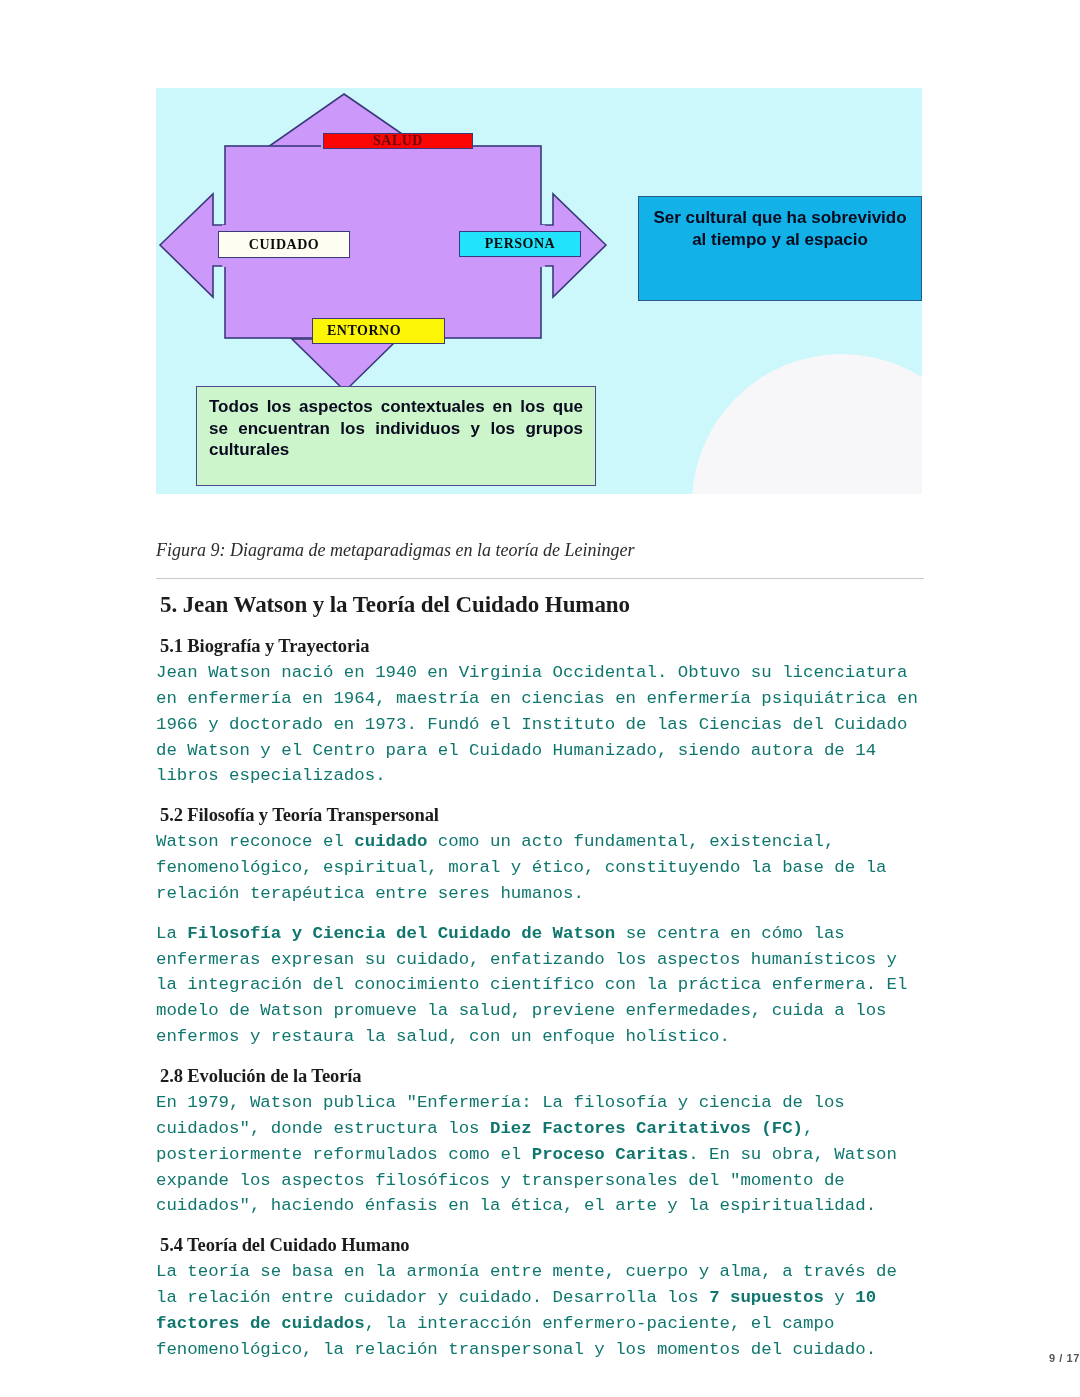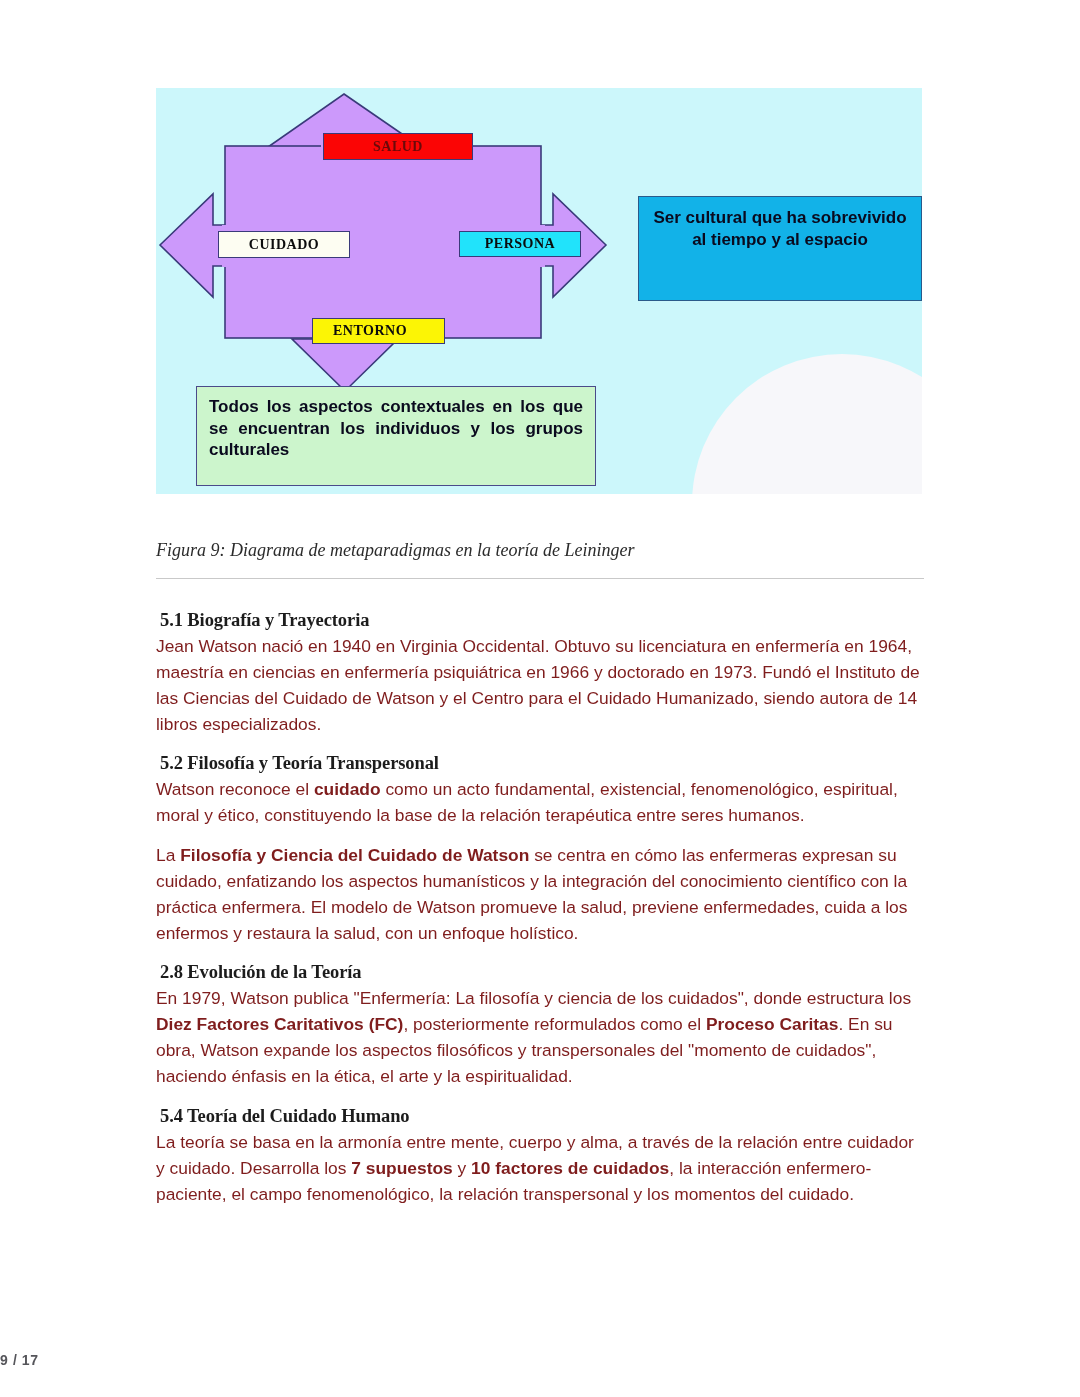--- a/index.html
+++ b/index.html
@@ -62,21 +62,21 @@
     box-sizing: border-box;
     border: 1.5px solid #3a3a7a;
     display: flex;
     align-items: center;
     font-family: "Liberation Serif", serif;
     font-weight: bold;
     letter-spacing: 0.5px;
   }
   .label-salud {
     left: 167px; top: 45px;
-    width: 150px; height: 27px;
+    width: 150px; height: 16px;
     background: #fb0505;
     color: #6b0a0a;
     justify-content: center;
     font-size: 14px;
   }
   .label-cuidado {
     left: 62px; top: 143px;
     width: 132px; height: 27px;
     background: #fdfdf2;
     color: #0c0c0c;
@@ -90,21 +90,21 @@
     color: #0c0c0c;
     justify-content: center;
     font-size: 14px;
   }
   .label-entorno {
     left: 156px; top: 230px;
     width: 133px; height: 26px;
     background: #fcf505;
     color: #0c0c0c;
     justify-content: flex-start;
-    padding-left: 20px;
+    padding-left: 14px;
     font-size: 14px;
   }
 
   .box-callout {
     position: absolute;
     box-sizing: border-box;
     border: 1.5px solid #2a5a8a;
     font-family: "Liberation Sans", sans-serif;
     font-weight: bold;
     color: #0a0a1e;
@@ -166,39 +166,39 @@
   }
   h2.sub {
     font-family: "Liberation Serif", serif;
     font-size: 18.5px;
     font-weight: bold;
     margin: 16px 0 3px 4px;
     letter-spacing: -0.1px;
   }
   h2.sub.first { margin-top: 18px; }
   p.body {
-    font-family: Liberation Sans, sans-serif;
+    font-family: Liberation Mono, monospace;
     font-size: 17.4px;
     line-height: 1.485;
     margin: 0 0 14px 0;
     text-align: left;
-    color: #7f1d1d;
+    color: #0f766e;
   }
   p.body b { font-weight: bold; }
   .tight { margin-bottom: 0; }
 
   
   .footer {
     position: absolute;
     left: 0;
     top: 1352px;
     width: 1080px;
-    text-align: left;
+    text-align: right;
     font-family: "Liberation Sans", sans-serif;
-    font-size: 14px;
+    font-size: 11px;
     font-weight: bold;
     color: #55555a;
     letter-spacing: 0.6px;
   }
 </style>
 </head>
 <body>
 
 <div class="page">
 
@@ -243,20 +243,21 @@
       <div class="box-callout box-green">Todos los aspectos contextuales en los que se encuentran los individuos y los grupos culturales</div>
       <div class="box-callout box-blue">Ser cultural que ha sobrevivido al tiempo y al espacio</div>
     </div>
   </div>
 
   <div class="caption">Figura 9: Diagrama de metaparadigmas en la teoría de Leininger</div>
   <div class="hrule"></div>
 
   <div class="content">
 
+    <h1 class="sec">5. Jean Watson y la Teoría del Cuidado Humano</h1>
 
     <h2 class="sub first">5.1 Biografía y Trayectoria</h2>
     <p class="body">Jean Watson nació en 1940 en Virginia Occidental. Obtuvo su licenciatura en enfermería en 1964, maestría en ciencias en enfermería psiquiátrica en 1966 y doctorado en 1973. Fundó el Instituto de las Ciencias del Cuidado de Watson y el Centro para el Cuidado Humanizado, siendo autora de 14 libros especializados.</p>
 
     <h2 class="sub">5.2 Filosofía y Teoría Transpersonal</h2>
     <p class="body"><span>Watson reconoce el </span><b>cuidado</b><span> como un acto fundamental, existencial, fenomenológico, espiritual, moral y ético, constituyendo la base de la relación terapéutica entre seres humanos.</span></p>
     <p class="body"><span>La </span><b>Filosofía y Ciencia del Cuidado de Watson</b><span> se centra en cómo las enfermeras expresan su cuidado, enfatizando los aspectos humanísticos y la integración del conocimiento científico con la práctica enfermera. El modelo de Watson promueve la salud, previene enfermedades, cuida a los enfermos y restaura la salud, con un enfoque holístico.</span></p>
 
     <h2 class="sub">2.8 Evolución de la Teoría</h2>
     <p class="body"><span>En 1979, Watson publica "Enfermería: La filosofía y ciencia de los cuidados", donde estructura los </span><b>Diez Factores Caritativos (FC)</b><span>, posteriormente reformulados como el </span><b>Proceso Caritas</b><span>. En su obra, Watson expande los aspectos filosóficos y transpersonales del "momento de cuidados", haciendo énfasis en la ética, el arte y la espiritualidad.</span></p>

